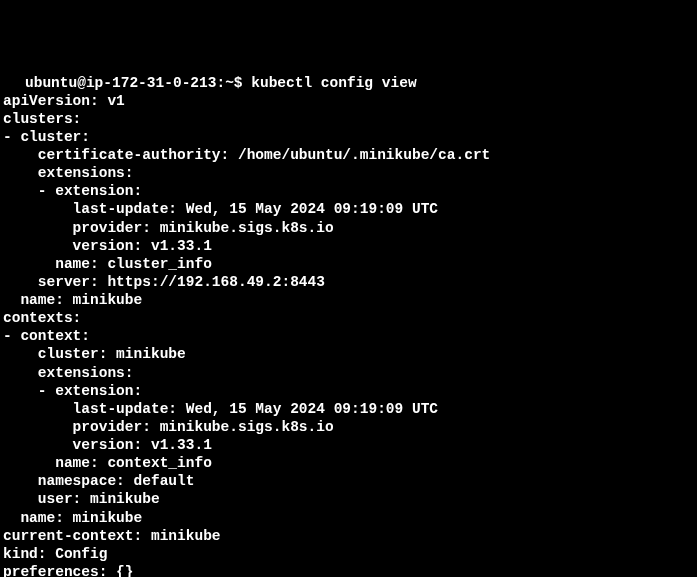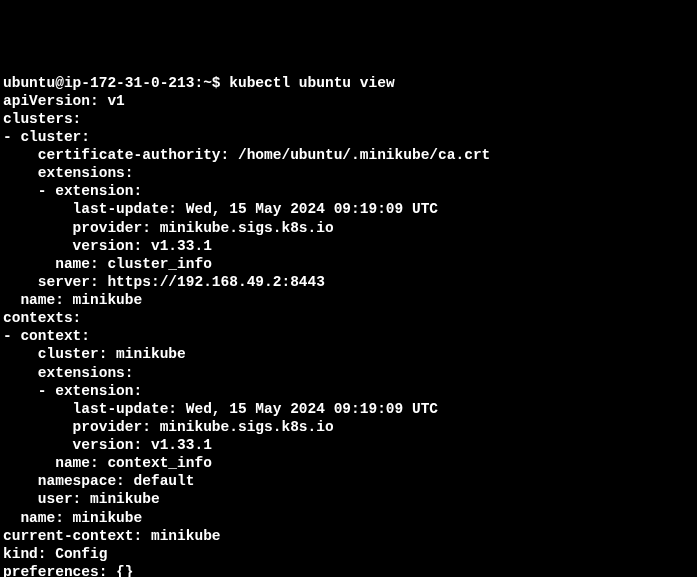--- a/index.html
+++ b/index.html
@@ -15,30 +15,31 @@
       font-weight: bold;
       line-height: 1.25;
       padding: 1px 3px;
       width: 697px;
       height: 577px;
       overflow: hidden;
       white-space: pre;
     }
     .prompt {
       display: inline;
+      margin-left: 22px;
     }
     .command {
       display: inline;
     }
     .output-line {
       display: block;
     }
   </style>
 </head>
 <body>
 
 
 
-<div><span class="prompt">ubuntu@ip-172-31-0-213:~$ </span><span class="command">kubectl ubuntu view</span>
+<div><span class="prompt">ubuntu@ip-172-31-0-213:~$ </span><span class="command">kubectl config view</span>
 <span class="output-line">apiVersion: v1</span><span class="output-line">clusters:</span><span class="output-line">- cluster:</span><span class="output-line">    certificate-authority: /home/ubuntu/.minikube/ca.crt</span><span class="output-line">    extensions:</span><span class="output-line">    - extension:</span><span class="output-line">        last-update: Wed, 15 May 2024 09:19:09 UTC</span><span class="output-line">        provider: minikube.sigs.k8s.io</span><span class="output-line">        version: v1.33.1</span><span class="output-line">      name: cluster_info</span><span class="output-line">    server: https://192.168.49.2:8443</span><span class="output-line">  name: minikube</span><span class="output-line">contexts:</span><span class="output-line">- context:</span><span class="output-line">    cluster: minikube</span><span class="output-line">    extensions:</span><span class="output-line">    - extension:</span><span class="output-line">        last-update: Wed, 15 May 2024 09:19:09 UTC</span><span class="output-line">        provider: minikube.sigs.k8s.io</span><span class="output-line">        version: v1.33.1</span><span class="output-line">      name: context_info</span><span class="output-line">    namespace: default</span><span class="output-line">    user: minikube</span><span class="output-line">  name: minikube</span><span class="output-line">current-context: minikube</span><span class="output-line">kind: Config</span><span class="output-line">preferences: {}</span></div>
 
 
 
 
 </body></html>

